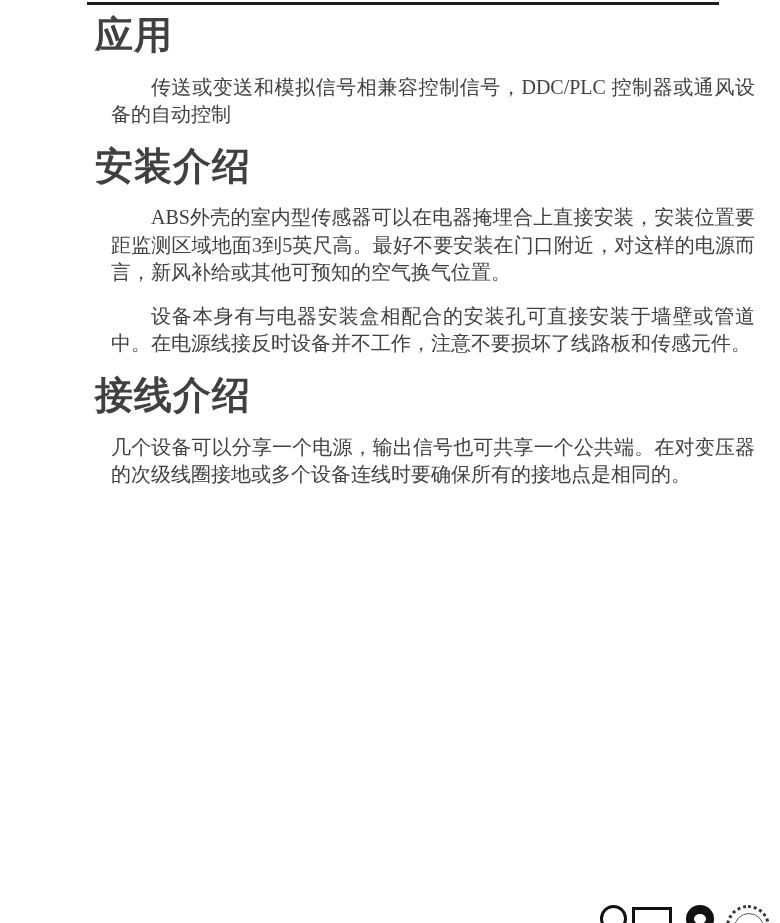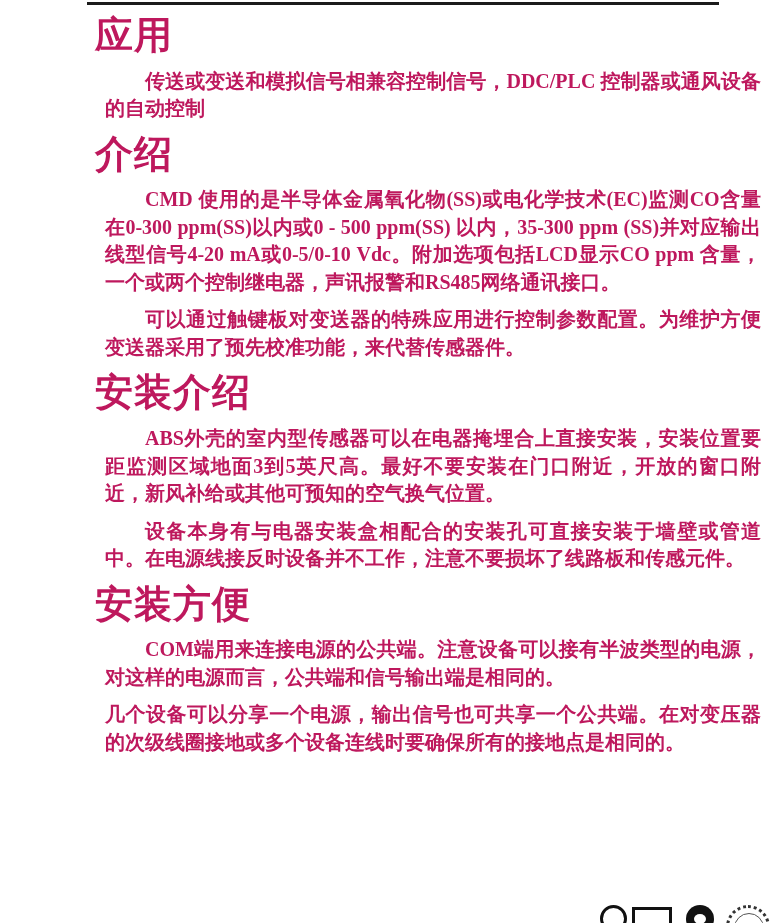--- a/index.html
+++ b/index.html
@@ -7,21 +7,21 @@
     padding: 0;
     background: #ffffff;
   }
   .page {
     position: relative;
     width: 780px;
     height: 923px;
     background: #ffffff;
     overflow: hidden;
     font-family: "Liberation Serif", "DejaVu Serif", serif;
-    color: #be185d;
+    color: #404040;
   }
   .top-rule {
     position: absolute;
     left: 87px;
     top: 2px;
     width: 632px;
     height: 3px;
     background: #1b1b1b;
   }
   .content {
@@ -35,23 +35,23 @@
     font-weight: bold;
     line-height: 1.15;
     margin: 9px 0 5px 0;
     letter-spacing: 1px;
   }
   .section:first-child h1 {
     margin-top: 8px;
   }
   .section p {
     font-size: 20px;
-    font-weight: bold;
+    font-weight: normal;
     line-height: 27.5px;
-    margin: 10px;
+    margin: 16px;
     text-align: justify;
     text-justify: inter-ideograph;
   }
   .section p.indent {
     text-indent: 2em;
   }
   
   .cert-marks {
     position: absolute;
     left: 0;
@@ -113,35 +113,29 @@
 
   <div class="top-rule"></div>
 
   <div class="content">
 
     <div class="section">
       <h1>应用</h1>
       <p class="indent">传送或变送和模拟信号相兼容控制信号，DDC/PLC 控制器或通风设备的自动控制</p>
     </div>
 
-    <div class="section">
-      <h1>介绍</h1>
-      <p class="indent">CMD 使用的是半导体金属氧化物(SS)或电化学技术(EC)监测CO含量在0-300 ppm(SS)以内或0 - 500 ppm(SS) 以内，35-300 ppm (SS)并对应输出线型信号4-20 mA或0-5/0-10 Vdc。附加选项包括LCD显示CO ppm 含量，一个或两个控制继电器，声讯报警和RS485网络通讯接口。</p>
-      <p class="indent">可以通过触键板对变送器的特殊应用进行控制参数配置。为维护方便变送器采用了预先校准功能，来代替传感器件。</p>
-    </div>
 
     <div class="section">
       <h1>安装介绍</h1>
-      <p class="indent">ABS外壳的室内型传感器可以在电器掩埋合上直接安装，安装位置要距监测区域地面3到5英尺高。最好不要安装在门口附近，开放的窗口附近，新风补给或其他可预知的空气换气位置。</p>
+      <p class="indent">ABS外壳的室内型传感器可以在电器掩埋合上直接安装，安装位置要距监测区域地面3到5英尺高。最好不要安装在门口附近，对这样的电源而言，新风补给或其他可预知的空气换气位置。</p>
       <p class="indent">设备本身有与电器安装盒相配合的安装孔可直接安装于墙壁或管道中。在电源线接反时设备并不工作，注意不要损坏了线路板和传感元件。</p>
     </div>
 
     <div class="section">
-      <h1>安装方便</h1>
-      <p class="indent">COM端用来连接电源的公共端。注意设备可以接有半波类型的电源，对这样的电源而言，公共端和信号输出端是相同的。</p>
+      <h1>接线介绍</h1>
       <p>几个设备可以分享一个电源，输出信号也可共享一个公共端。在对变压器的次级线圈接地或多个设备连线时要确保所有的接地点是相同的。</p>
 
     </div>
 
   </div>
 
   <div class="cert-marks">
     <div class="mark mark-circle"></div>
     <div class="mark mark-rect"></div>
     <div class="mark mark-dark-circle"></div>

